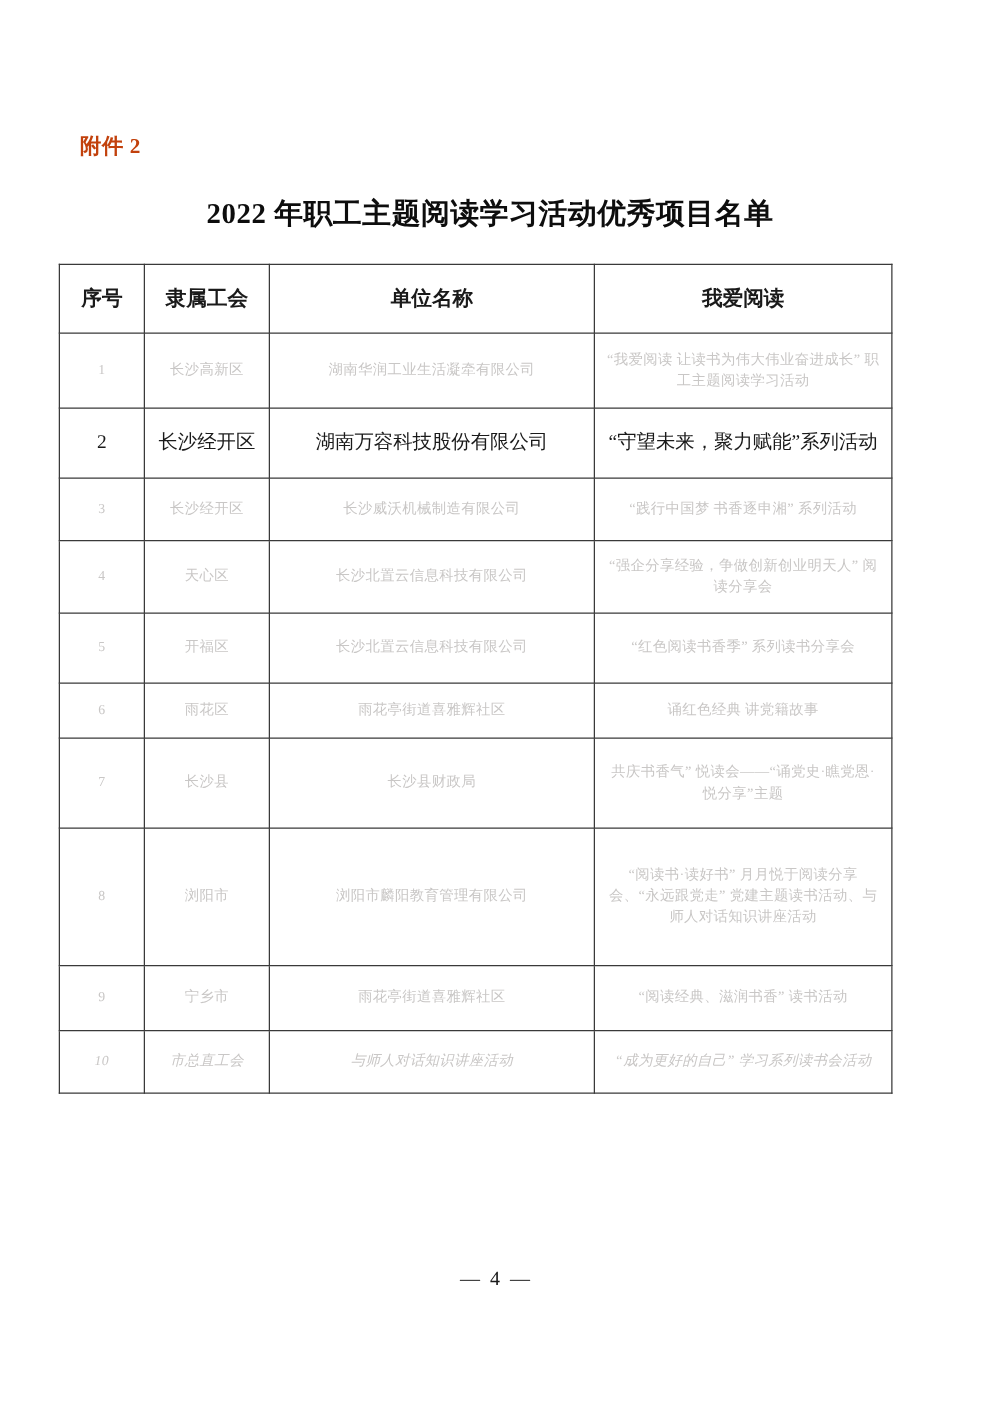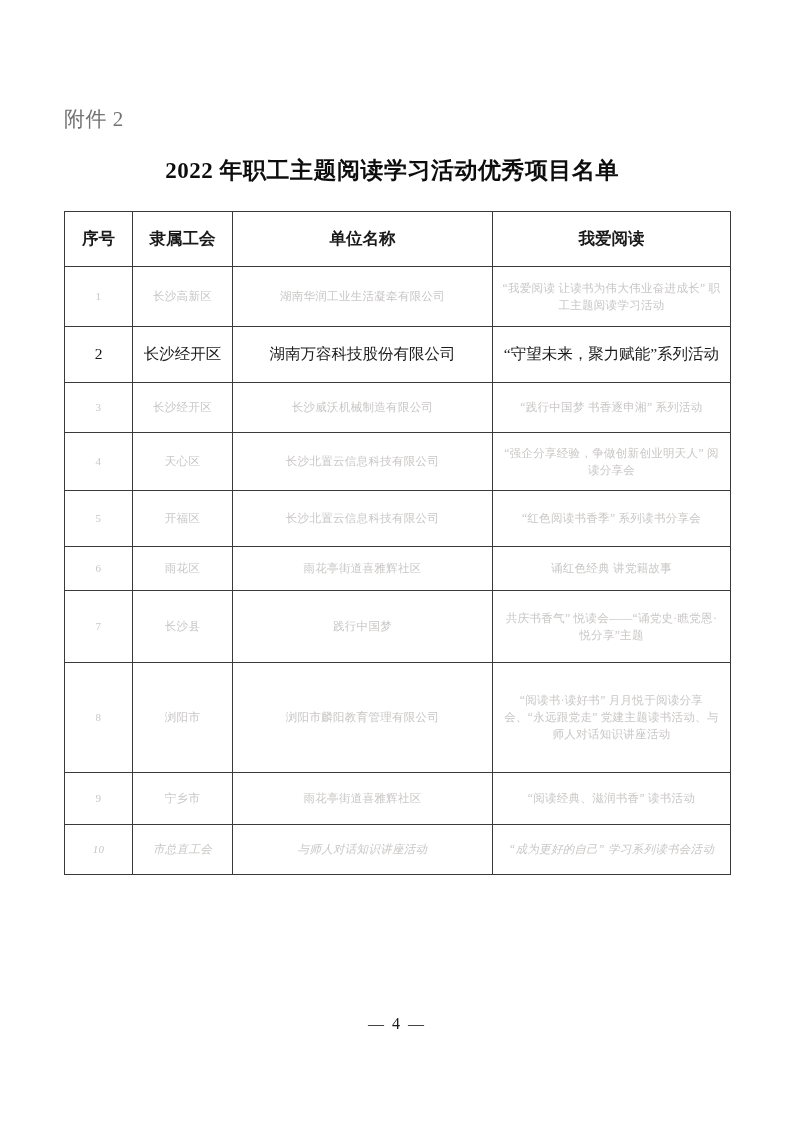--- a/index.html
+++ b/index.html
@@ -20,39 +20,39 @@
     left: 0; top: 0;
     width: 794px;
     height: 1123px;
     box-sizing: border-box;
     padding: 0;
   }
   .attach-label {
     position: absolute;
     left: 64px;
     top: 105px;
-    font-size: 21px;
-    font-weight: normal;
+    font-size: 17px;
+    font-weight: bold;
     letter-spacing: 0.5px;
-    color: #737373;
+    color: #c2410c;
   }
   .doc-title {
     position: absolute;
     left: 0;
     top: 155px;
     width: 784px;
     text-align: center;
     font-size: 23px;
     font-weight: bold;
     letter-spacing: 0.5px;
     color: #0d0d0d;
   }
   table.main-table {
     position: absolute;
-    left: 64px;
+    left: 47px;
     top: 211px;
     width: 666px;
     border-collapse: collapse;
     table-layout: fixed;
   }
   table.main-table td, table.main-table th {
     border: 1px solid #3a3a3a;
     padding: 6px 8px;
     vertical-align: middle;
     text-align: center;
@@ -163,21 +163,21 @@
       </tr>
       <tr class="faint row-h6">
         <td class="seq">6</td>
         <td>雨花区</td>
         <td>雨花亭街道喜雅辉社区</td>
         <td>诵红色经典 讲党籍故事</td>
       </tr>
       <tr class="faint row-h7">
         <td class="seq">7</td>
         <td>长沙县</td>
-        <td class="left">践行中国梦</td>
+        <td class="left">长沙县财政局</td>
         <td>共庆书香气” 悦读会——“诵党史·瞧党恩·悦分享”主题</td>
       </tr>
       <tr class="faint row-h8">
         <td class="seq">8</td>
         <td>浏阳市</td>
         <td>浏阳市麟阳教育管理有限公司</td>
         <td>“阅读书·读好书” 月月悦于阅读分享会、“永远跟党走” 党建主题读书活动、与师人对话知识讲座活动</td>
       </tr>
       <tr class="faint row-h9">
         <td class="seq">9</td>

